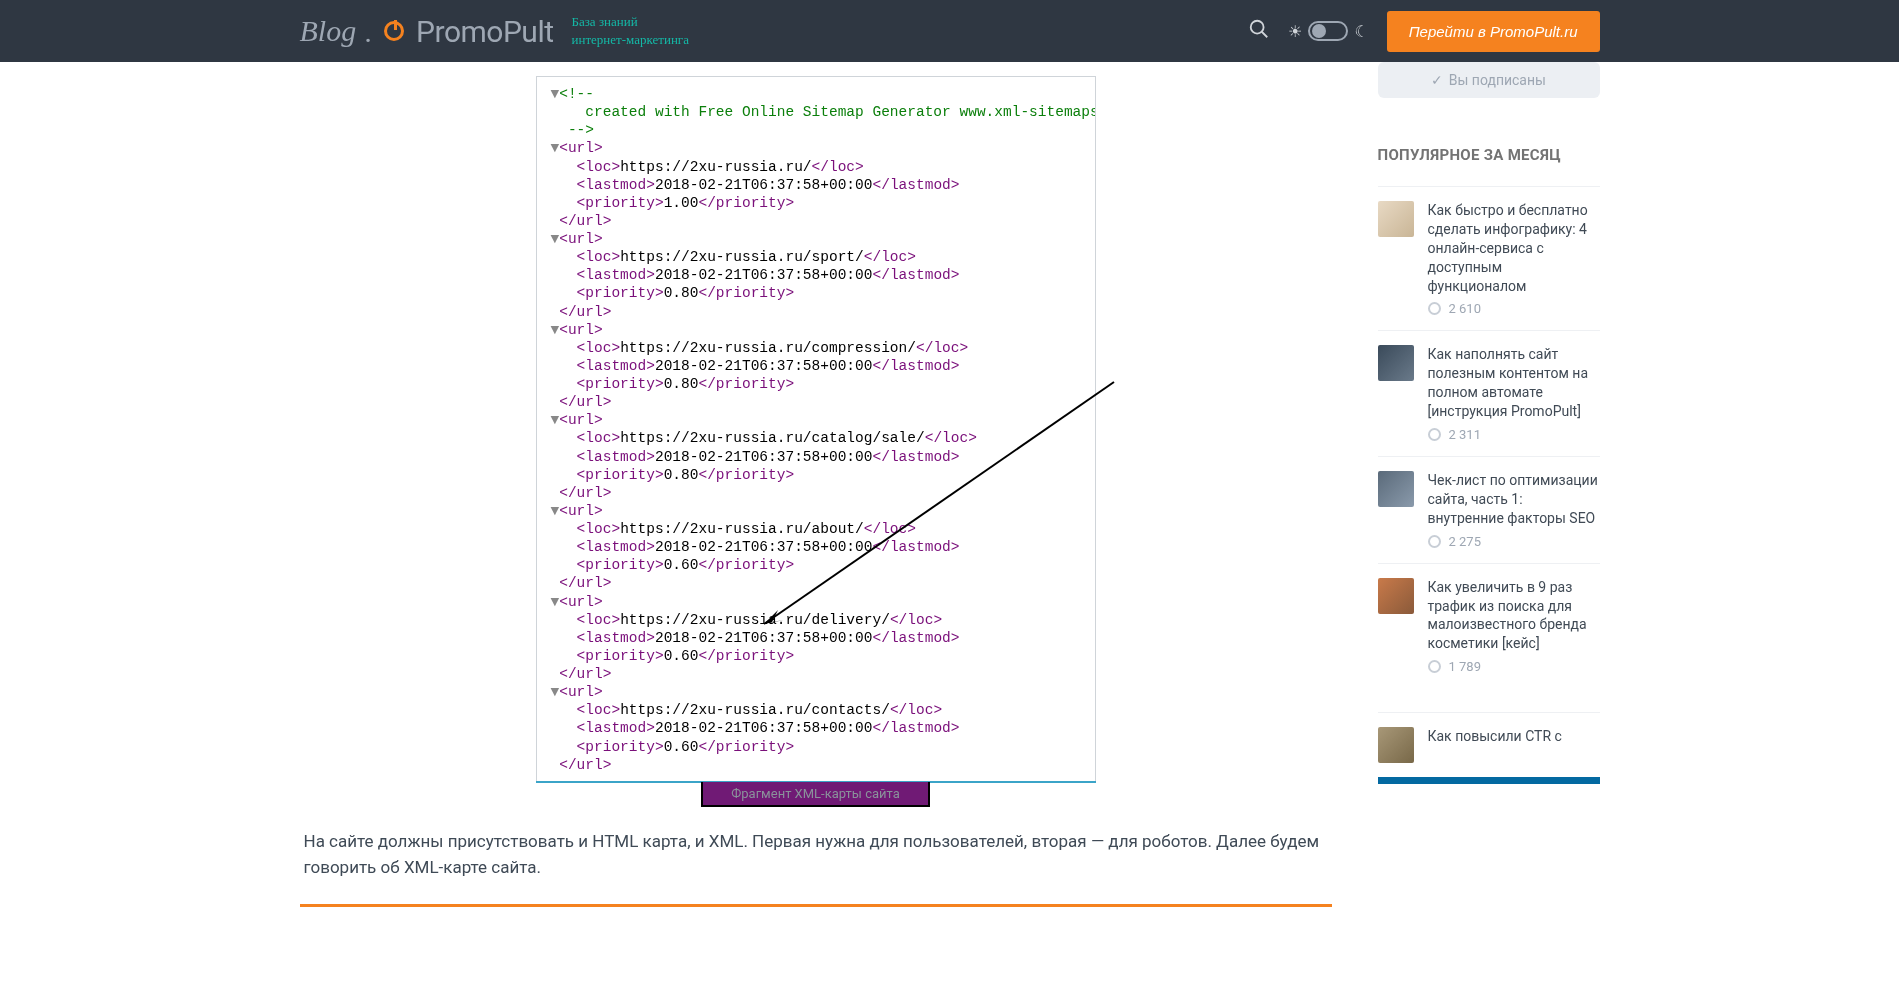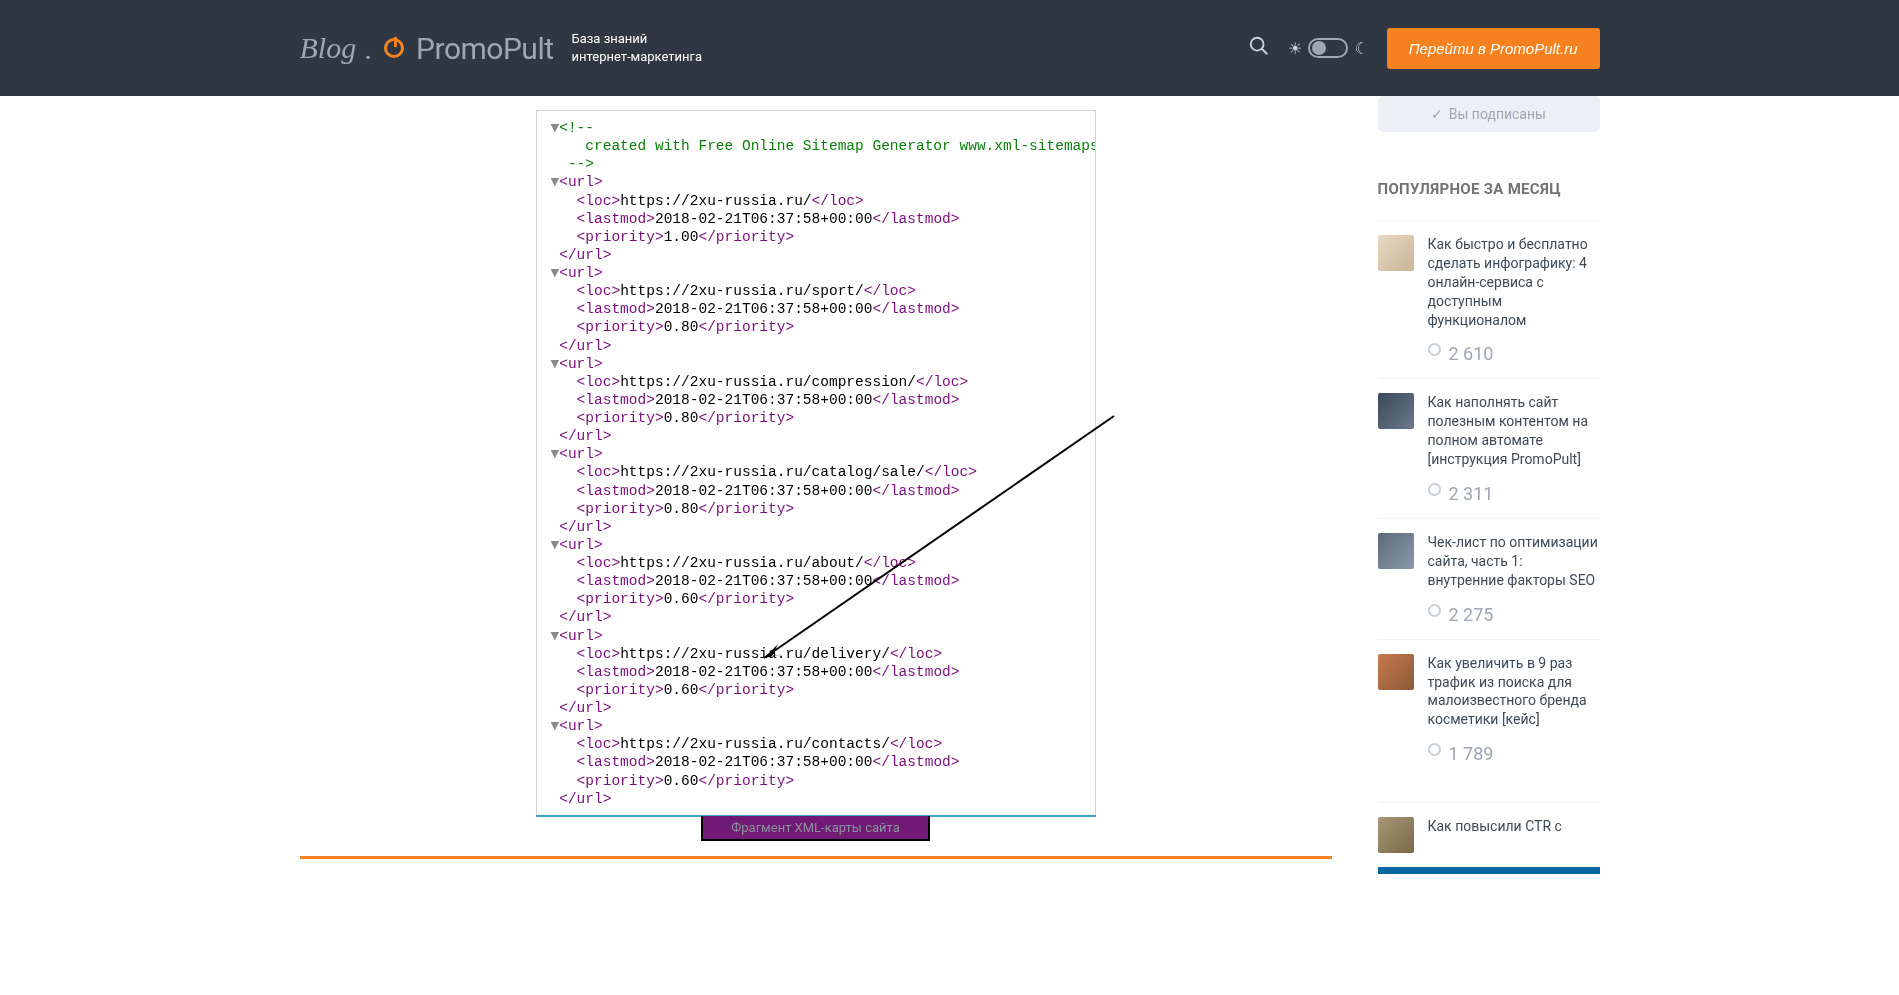--- a/index.html
+++ b/index.html
@@ -1,25 +1,25 @@
 <!DOCTYPE html>
 <html><head>
 <meta charset="utf-8">
 <style>
   *{box-sizing:border-box;margin:0;padding:0;}
   body{font-family:-apple-system,BlinkMacSystemFont,"Segoe UI",Roboto,Arial,sans-serif;background:#fff;color:#333;}
-  .header{background:#2f3742;height:96px;display:flex;align-items:center;padding:8px 0;gap:20px;position:relative;}
+  .header{background:#2f3742;height:62px;display:flex;align-items:center;padding:8px 0;gap:20px;position:relative;}
   .header-inner{max-width:1340px;margin:0 auto;width:100%;display:flex;align-items:center;gap:18px;padding:0 20px;}
   .logo{display:flex;align-items:center;gap:8px;color:#9ea7b3;font-size:30px;font-weight:400;}
   .logo-blog{color:#9ea7b3;font-family:Georgia,serif;font-style:italic;}
   .logo-dot{color:#9ea7b3;}
   .logo-o{width:20px;height:20px;border:3px solid #f5821f;border-radius:50%;display:inline-block;position:relative;margin:0 4px;}
   .logo-o::after{content:"";position:absolute;top:-4px;left:7px;width:3px;height:10px;background:#f5821f;}
   .logo-pp{color:#9ea7b3;font-weight:400;letter-spacing:-0.5px;}
-  .tagline{color:#ffffff;font-size:13px;line-height:1.35;}
+  .tagline{color:#14b8a6;font-size:13px;line-height:1.35;font-family:Liberation Serif, serif;}
   .hspacer{flex:1;}
   .search-icon{color:#d0d4d9;font-size:20px;cursor:pointer;}
   .theme-switch{display:flex;align-items:center;gap:6px;color:#d0d4d9;}
   .sun{font-size:16px;}
   .moon{font-size:16px;}
   .toggle{width:40px;height:20px;border:2px solid #9ea7b3;border-radius:20px;position:relative;background:transparent;}
   .toggle::after{content:"";position:absolute;left:2px;top:1px;width:14px;height:14px;border-radius:50%;background:#9ea7b3;}
   .cta-btn{background:#f5821f;color:#fff;border:none;padding:12px 22px;border-radius:3px;font-size:15px;cursor:pointer;font-weight:500;font-style:italic;}
   .page{max-width:1340px;margin:0 auto;display:flex;gap:46px;padding:0 20px;}
   .main{flex:1;min-width:0;padding-top:0;}
@@ -30,21 +30,21 @@
   .pop-item{display:flex;gap:14px;padding:14px 0;border-top:1px solid #eef0f3;}
   .pop-item:last-child{border-bottom:7px solid #0369a1;margin-top:24px;}
   .thumb{width:36px;height:36px;background:linear-gradient(135deg,#b8c0c8,#7d8894);flex-shrink:0;border-radius:2px;}
   .th1{background:linear-gradient(135deg,#e8d9c4,#c9b596);}
   .th2{background:linear-gradient(135deg,#3a4a5a,#6a7a8a);}
   .th3{background:linear-gradient(135deg,#5a6a7a,#8a9aab);}
   .th4{background:linear-gradient(135deg,#c97a4a,#8a5a3a);}
   .th5{background:linear-gradient(135deg,#a89878,#786848);}
   .pop-body{flex:1;}
   .pop-title{font-size:14px;color:#404a55;line-height:1.35;}
-  .pop-meta{margin-top:14px;display:flex;align-items:flex-start;gap:8px;color:#9ea7b3;font-size:18px;}
+  .pop-meta{margin-top:6px;display:flex;align-items:center;gap:8px;color:#9ea7b3;font-size:13px;}
   .bubble{width:13px;height:13px;border:2px solid #c8ced6;border-radius:50%;display:inline-block;}
   .xml-box{border:1px solid #cfd4d9;background:#fff;padding:8px 14px 8px 14px;font-family:"Courier New",monospace;font-size:14.5px;line-height:1.25;white-space:pre;overflow:hidden;position:relative;margin:14px auto 0;width:560px;color:#000;}
   .xml-box .t{color:#7a0f7a;}
   .xml-box .c{color:#0b7f0b;}
   .xml-box .tri{color:#888;}
   .caption-row{position:relative;width:560px;margin:0 auto 14px;}
   .caption-box{border:2px solid #000;padding:4px 28px;font-size:13px;color:#8a929b;background:#701a75;position:relative;margin:0 auto;width:fit-content;border-top:none;top:-1px;}
   .caption-line{position:absolute;top:-2px;left:0;right:0;height:2px;background:#3ba4c8;}
   .arrow-svg{position:absolute;pointer-events:none;}
   .articlep{font-size:17px;color:#3f4a56;line-height:1.55;margin:20px 0 24px;padding:0 4px;}
@@ -128,20 +128,21 @@
       <svg class="arrow-svg" width="730" height="600" style="left:174px;top:0;">
         <line x1="640" y1="320" x2="290" y2="562" stroke="#000" stroke-width="2"></line>
         <polygon points="290,562 304,548 298,560 310,558" fill="#000"></polygon>
       </svg>
     </div>
     <div class="caption-row">
       <div class="caption-line"></div>
       <div class="caption-box">Фрагмент XML-карты сайта</div>
     </div>
 
+    <p class="articlep">На сайте должны присутствовать и HTML карта, и XML. Первая нужна для пользователей, вторая — для роботов. Далее будем говорить об XML-карте сайта.</p>
 
     <hr class="orange-rule">
   </div>
 
   <aside class="sidebar">
     <div class="sub-pill">
       <span class="chk">✓</span><span>Вы подписаны</span>
     </div>
     <h3 class="sb-title">ПОПУЛЯРНОЕ ЗА МЕСЯЦ</h3>
     <div id="poplist">

